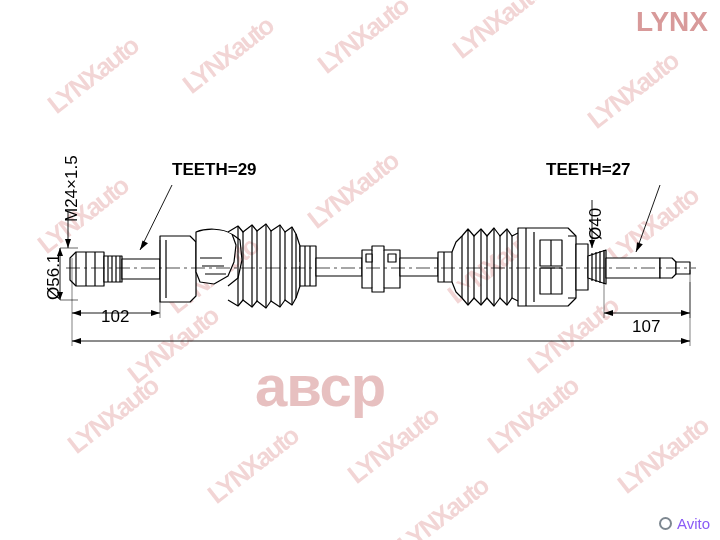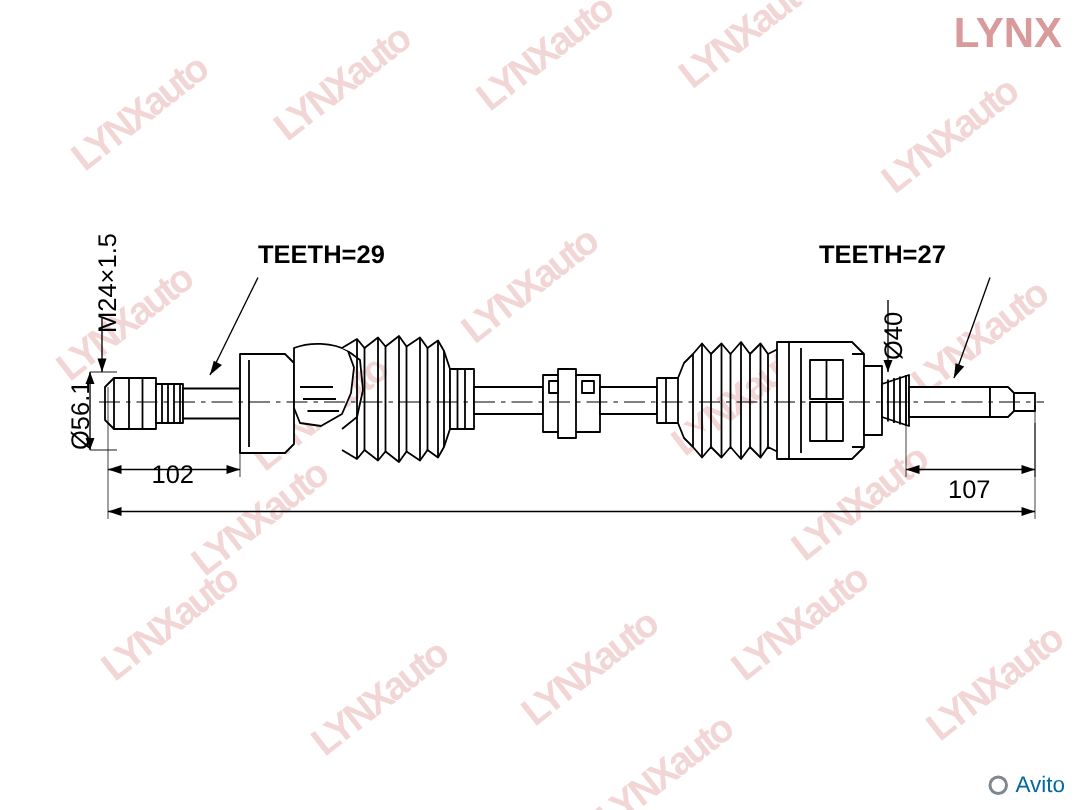--- a/index.html
+++ b/index.html
@@ -67,21 +67,21 @@
     font-size: 17px;
     font-weight: bold;
     color: #000;
     white-space: nowrap;
   }
   .avito {
     position: absolute;
     right: 10px;
     bottom: 8px;
     font-size: 15px;
-    color: #0369a1;
+    color: #8b5cf6;
     display: flex;
     align-items: center;
     gap: 5px;
   }
   .avito-ico {
     display: inline-block;
     width: 13px;
     height: 13px;
     border-radius: 50%;
     border: 2px solid #7d8790;
@@ -252,19 +252,20 @@
   </svg>
 
   <div class="dim-label vert" style="left:62px; top:222px;">M24×1.5</div>
   <div class="dim-label vert" style="left:44px; top:300px;">Ø56.1</div>
   <div class="teeth" style="left:172px; top:160px;">TEETH=29</div>
   <div class="teeth" style="left:546px; top:160px;">TEETH=27</div>
   <div class="dim-label vert" style="left:586px; top:240px;">Ø40</div>
   <div class="dim-label" style="left:101px; top:307px;">102</div>
   <div class="dim-label" style="left:632px; top:317px;">107</div>
 
+  <div class="big-wm">авсp</div>
 
   <div class="avito">
     <span class="avito-ico"></span>
     <span>Avito</span>
   </div>
 
 </div>
 
 </body></html>

